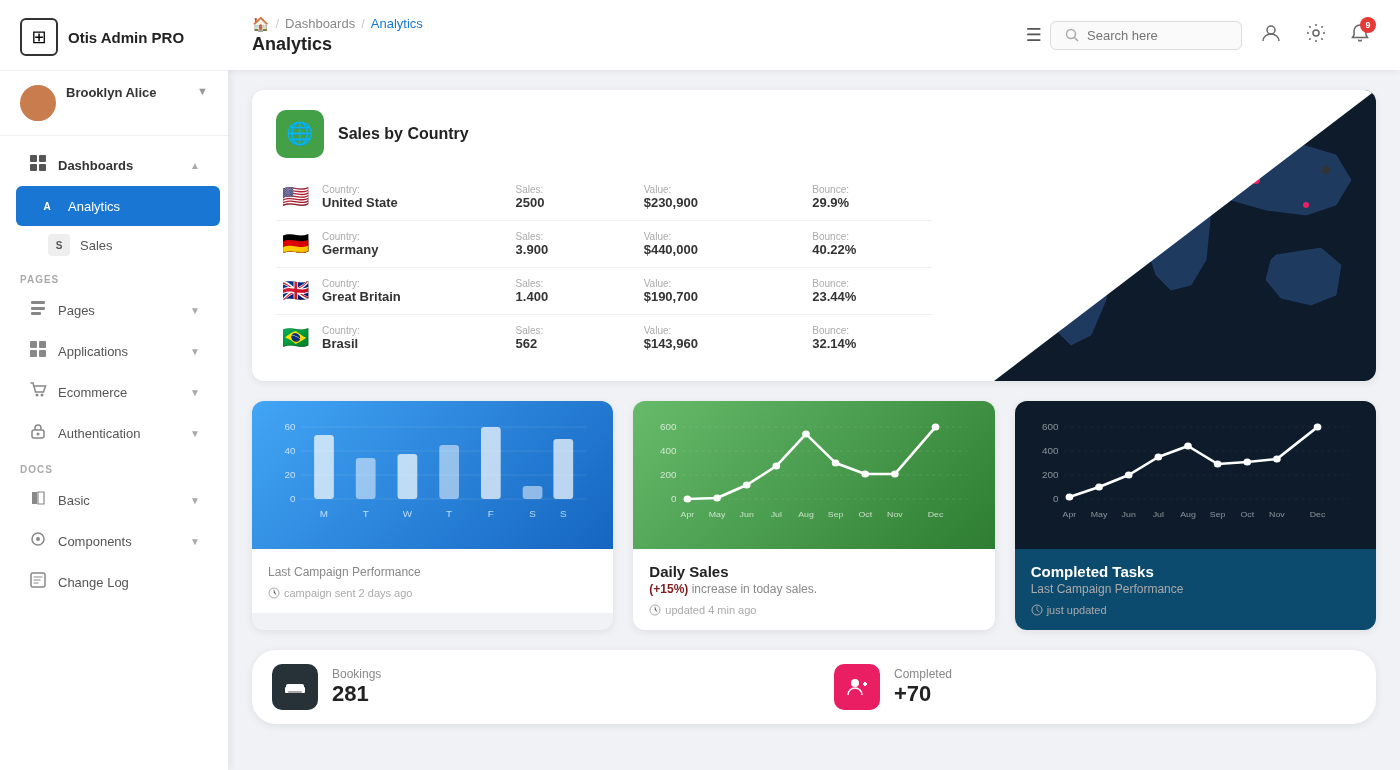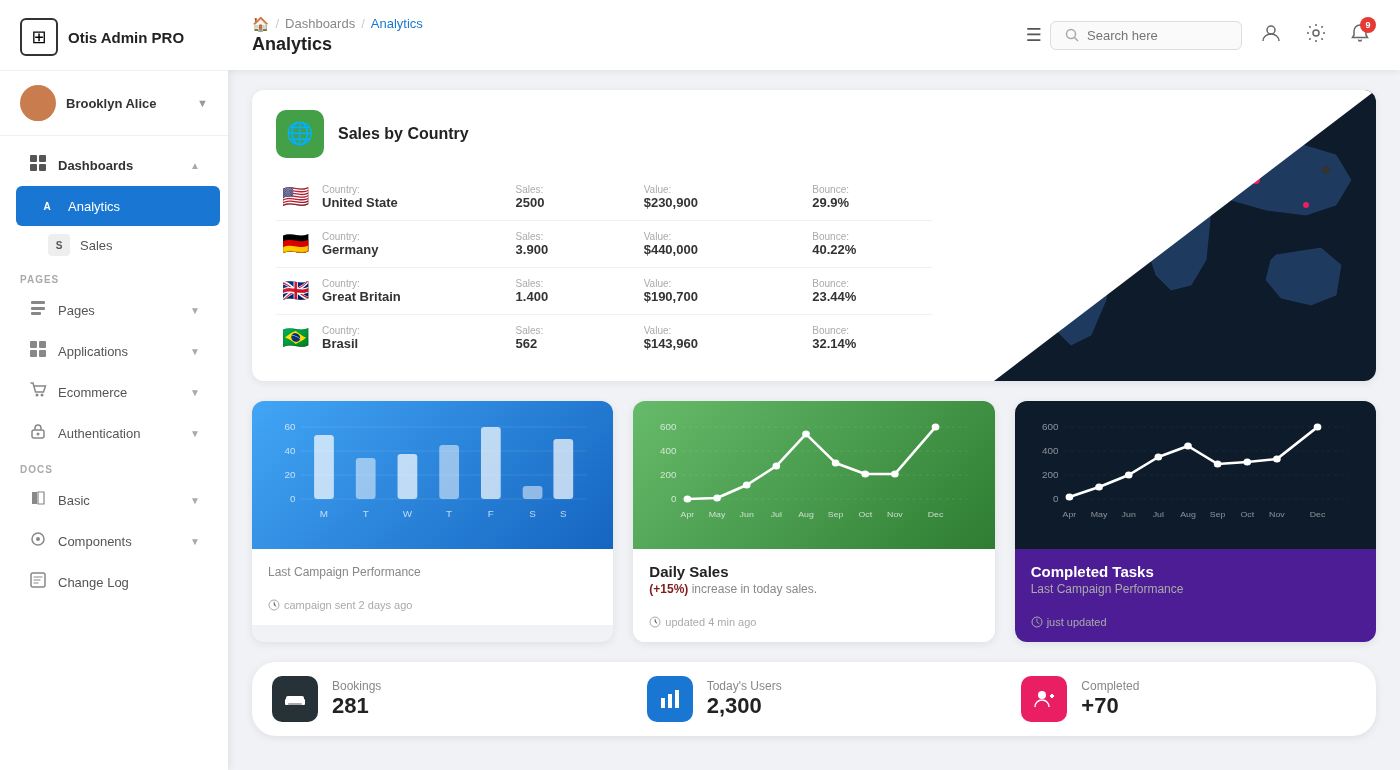--- a/index.html
+++ b/index.html
@@ -14,21 +14,21 @@
       display: flex; align-items: center; gap: 10px; padding: 18px 20px 14px;
       border-bottom: 1px solid #f0f0f0;
     }
     .logo-icon {
       width: 38px; height: 38px; border: 2px solid #333; border-radius: 6px;
       display: flex; align-items: center; justify-content: center; font-size: 18px;
     }
     .logo-text { font-size: 15px; font-weight: 700; color: #222; }
 
     .sidebar-user {
-      display: flex; align-items: center; gap: 10px; padding: 14px 20px;
+      display: flex; align-items: flex-start; gap: 10px; padding: 14px 20px;
       border-bottom: 1px solid #f0f0f0;
     }
     .avatar {
       width: 36px; height: 36px; border-radius: 50%; background: #c97d4e;
       display: flex; align-items: center; justify-content: center; font-size: 14px; color: #fff; overflow: hidden;
     }
     .user-name { font-size: 13px; font-weight: 600; color: #333; flex: 1; }
     .chevron-icon { font-size: 11px; color: #999; }
 
     .sidebar-nav { padding: 8px 0; flex: 1; }
@@ -132,27 +132,27 @@
     
     .metrics-row { display: flex; gap: 20px; }
     .metric-card {
       flex: 1; border-radius: 12px; overflow: hidden; box-shadow: 0 2px 8px rgba(0,0,0,0.08);
     }
     .metric-chart-area { padding: 16px 16px 8px; }
     .metric-chart-area.blue { background: linear-gradient(135deg, #42a5f5, #1565c0); }
     .metric-chart-area.green { background: linear-gradient(135deg, #66bb6a, #2e7d32); }
     .metric-chart-area.dark { background: #0d1b2a; }
     .metric-info { background: #fff; padding: 14px 16px; }
-    .metric-info.dark { background: #4c1d95; }
+    .metric-info.dark { background: #0c4a6e; }
     .metric-title { font-size: 15px; font-weight: 700; color: #222; }
     .metric-title.light { color: #fff; }
     .metric-sub { font-size: 12px; color: #888; margin-top: 2px; }
     .metric-sub.light { color: #aaa; }
     .metric-sub span.highlight { color: #7f1d1d; font-weight: 600; }
-    .metric-footer { font-size: 11px; color: #aaa; margin-top: 20px; display: flex; align-items: center; gap: 4px; }
+    .metric-footer { font-size: 11px; color: #aaa; margin-top: 8px; display: flex; align-items: center; gap: 4px; }
     .metric-footer.light { color: #aaa; }
 
     
     .stats-row {
       display: flex; gap: 0; background: #fff; border-radius: 24px;
       box-shadow: 0 2px 8px rgba(0,0,0,0.08); overflow: hidden; align-items: center;
     }
     .stat-item { flex: 1; display: flex; align-items: center; gap: 14px; padding: 14px 20px; }
     .stat-icon-box {
       width: 46px; height: 46px; border-radius: 10px;
@@ -615,33 +615,20 @@
               <rect x="18" y="11" width="3" height="6" rx="1" fill="#fff"></rect>
               <rect x="4" y="15" width="14" height="2" rx="1" fill="#aaa"></rect>
             </svg>
         </div>
         <div>
           <div class="stat-label">Bookings</div>
           <div class="stat-value">281</div>
         </div>
       </div>
 
-      <div class="stat-item">
-        <div class="stat-icon-box blue">
-          <svg width="22" height="22" viewBox="0 0 22 22">
-              <rect x="2" y="10" width="4" height="10" fill="#fff"></rect>
-              <rect x="9" y="6" width="4" height="14" fill="#fff"></rect>
-              <rect x="16" y="2" width="4" height="18" fill="#fff"></rect>
-            </svg>
-        </div>
-        <div>
-          <div class="stat-label">Today's Users</div>
-          <div class="stat-value">2,300</div>
-        </div>
-      </div>
 
 
       <div class="stat-item">
         <div class="stat-icon-box pink">
           <svg width="22" height="22" viewBox="0 0 22 22">
               <circle cx="9" cy="7" r="4" fill="#fff"></circle>
               <path d="M2 19c0-4 3-7 7-7s7 3 7 7" fill="none" stroke="#fff" stroke-width="1.5"></path>
               <line x1="17" y1="8" x2="21" y2="8" stroke="#fff" stroke-width="2"></line>
               <line x1="19" y1="6" x2="19" y2="10" stroke="#fff" stroke-width="2"></line>
             </svg>

